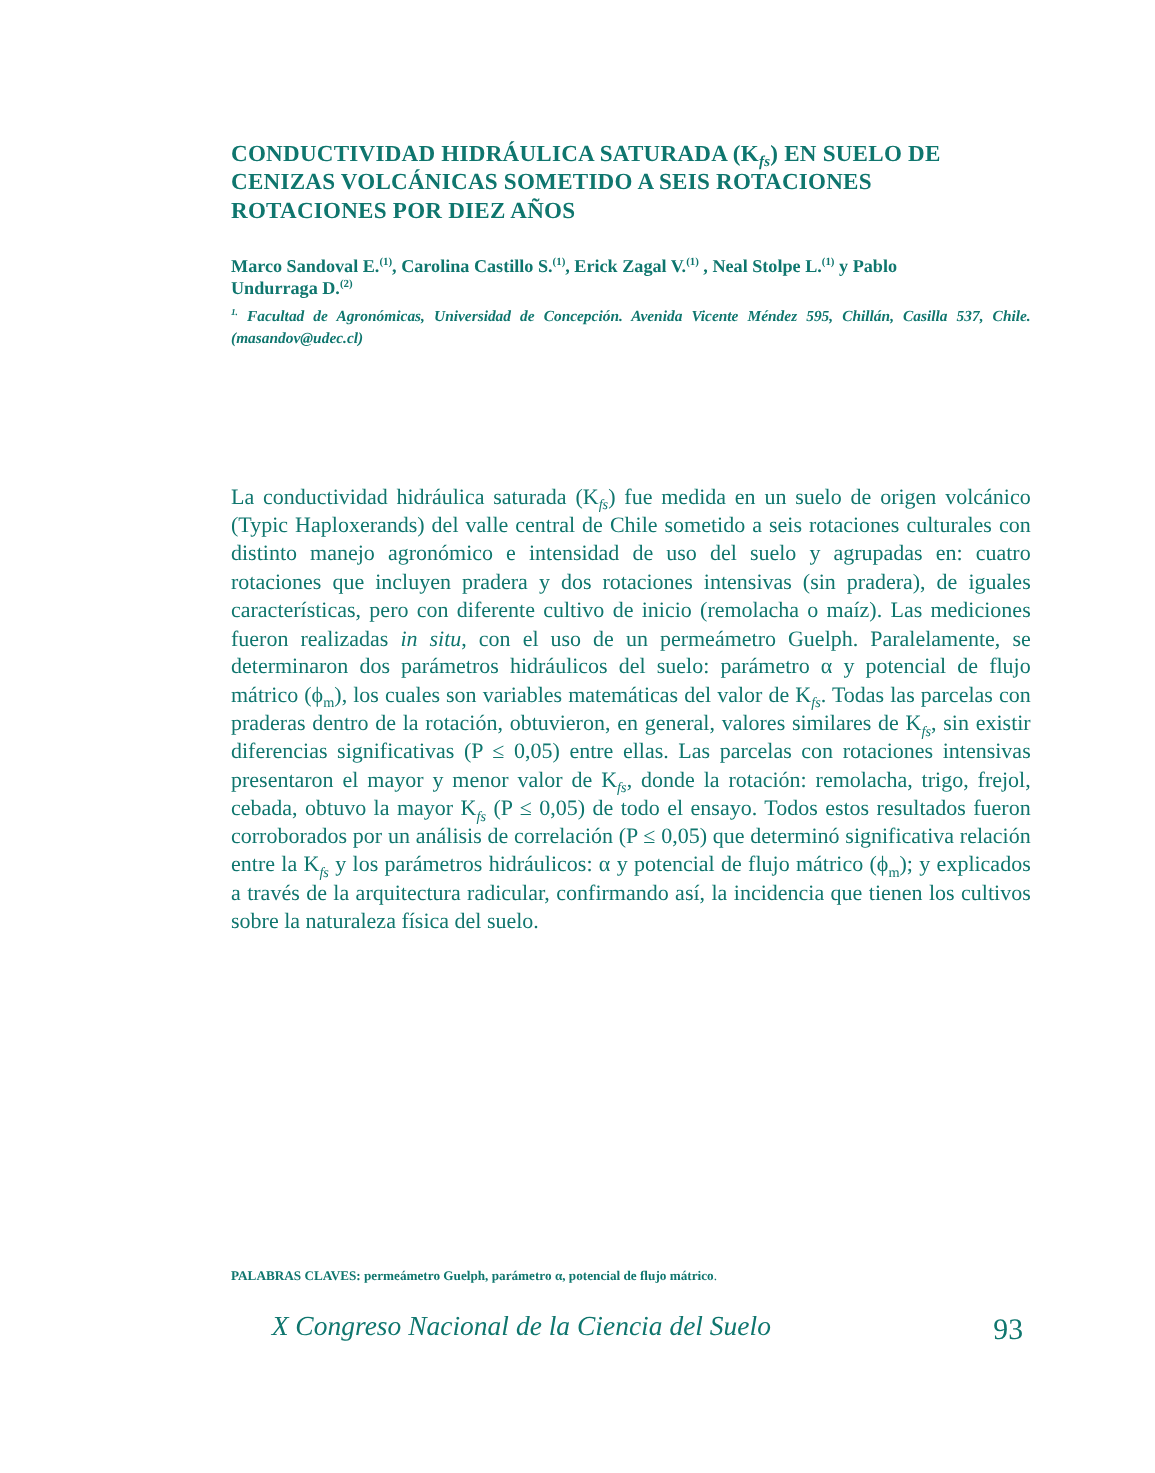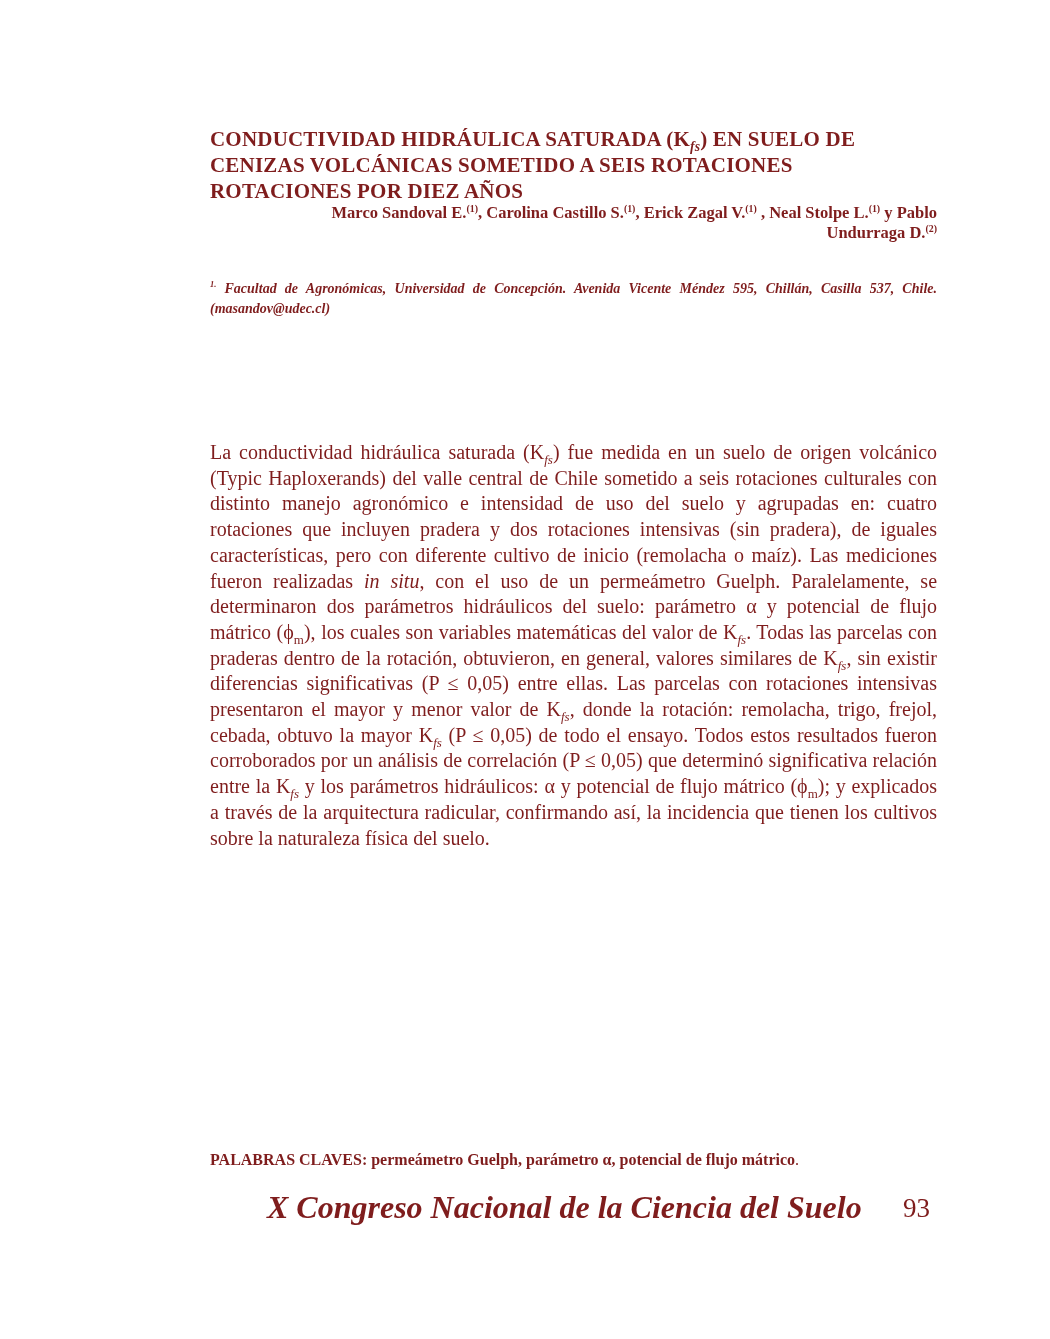--- a/index.html
+++ b/index.html
@@ -5,37 +5,36 @@
   html, body {
     margin: 0;
     padding: 0;
     background: #ffffff;
   }
   .page {
     position: relative;
     width: 1050px;
     height: 1305px;
     background: #ffffff;
-    color: #7f1d1d;
+    color: #0f766e;
     font-family: "Liberation Serif", serif;
     overflow: hidden;
   }
   .block { position: absolute; }
 
   .title {
     left: 210px; top: 126px; width: 730px;
     font-size: 21px; line-height: 26px;
     font-weight: bold;
     letter-spacing: 0.2px;
   }
   .authors {
-    left: 210px; top: 203px; width: 727px;
+    left: 210px; top: 232px; width: 727px;
     font-size: 16.5px; line-height: 19.5px;
     font-weight: bold;
-    text-align: right;
   }
   .affiliations {
     left: 210px; top: 279px; width: 727px;
     font-size: 14px; line-height: 20px;
     font-weight: bold; font-style: italic;
     text-align: justify;
   }
   .affiliations p { margin: 0; }
   .resumen {
     left: 210px; top: 387px; width: 727px;
@@ -43,27 +42,27 @@
     font-weight: bold;
     text-align: center;
   }
   .abstract {
     left: 210px; top: 440px; width: 727px;
     font-size: 20px; line-height: 25.7px;
     text-align: justify;
   }
   .keywords {
     left: 210px; top: 1150px; width: 760px;
-    font-size: 16px; line-height: 20px;
+    font-size: 12px; line-height: 20px;
     font-weight: bold;
   }
   .footer-congress {
     left: 247px; top: 1192px;
-    font-size: 32px; line-height: 30px;
-    font-weight: bold; font-style: italic; margin-left: 20px;
+    font-size: 25px; line-height: 30px;
+    font-weight: normal; font-style: italic;
   }
   .footer-page-number {
     left: 903px; top: 1194px;
     font-size: 27px; line-height: 28px;
   }
 
   
   .sup   { vertical-align: super; font-size: 0.60em; line-height: 0; }
   .supit { vertical-align: super; font-size: 0.60em; line-height: 0; font-style: italic; }
   .sub   { vertical-align: sub;   font-size: 0.65em; line-height: 0; }

